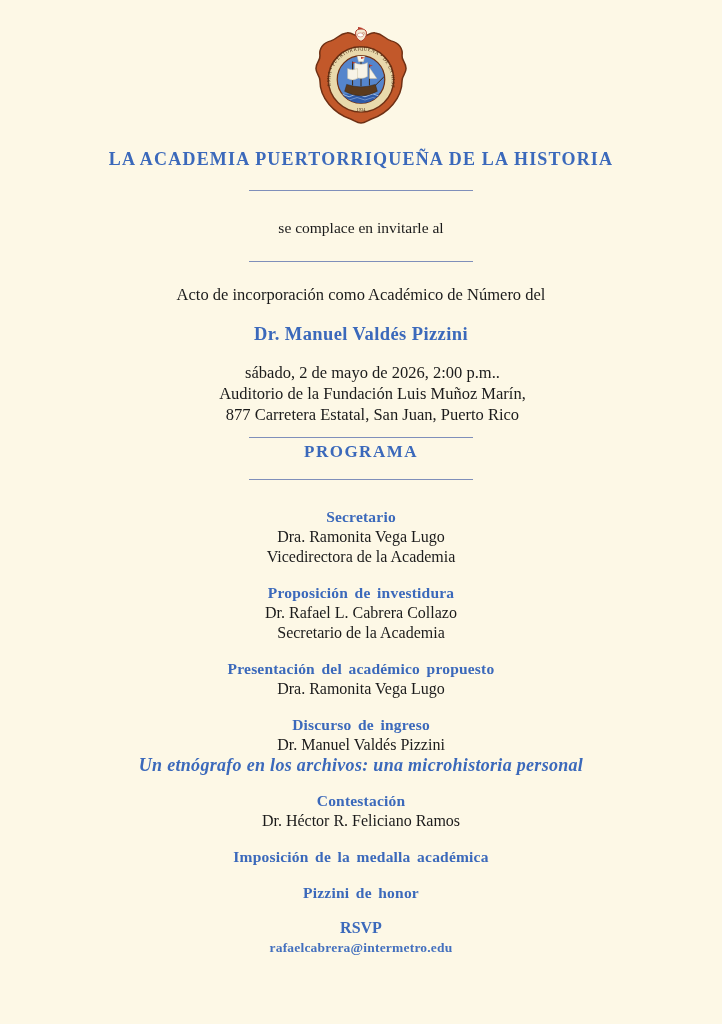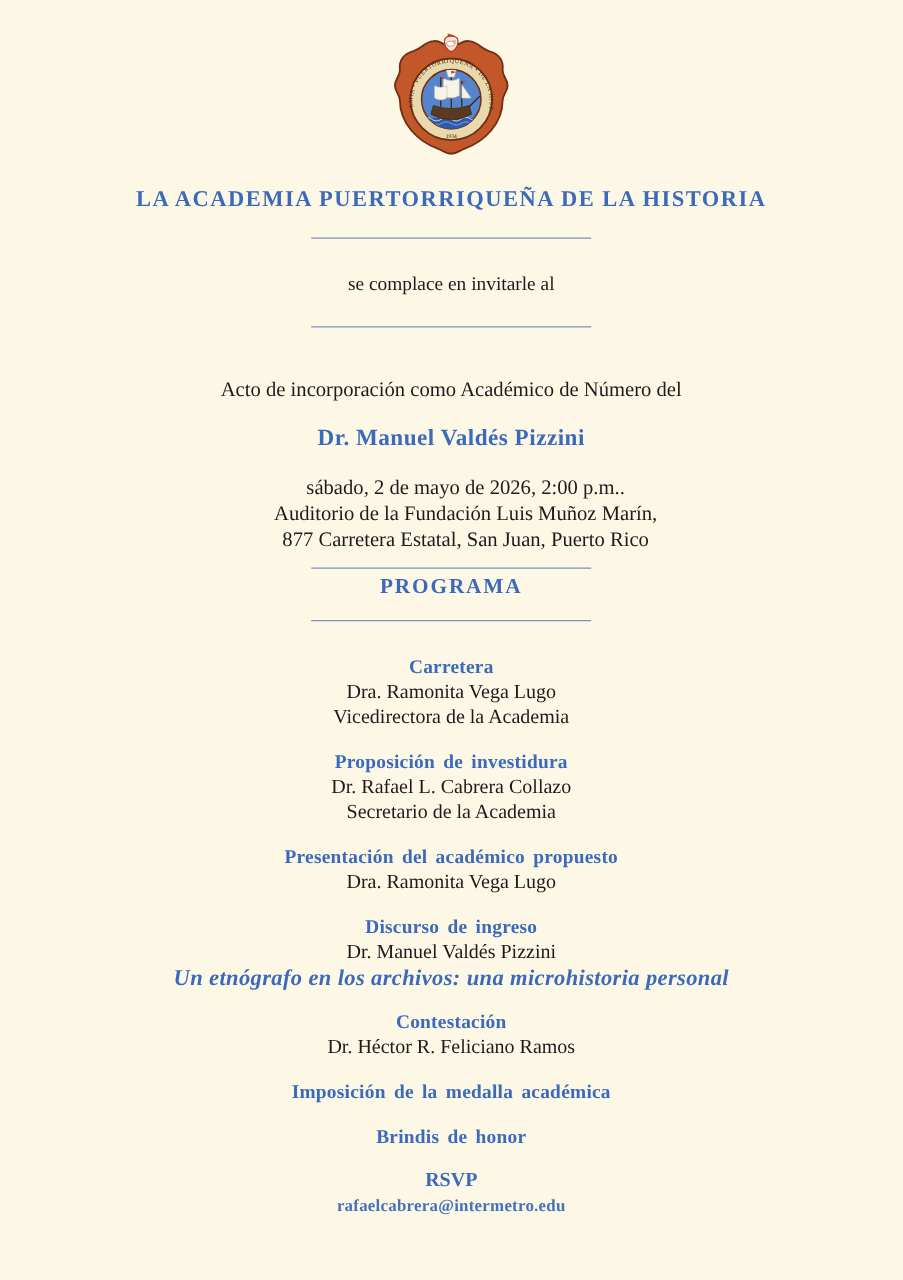--- a/index.html
+++ b/index.html
@@ -30,21 +30,21 @@
   .divider {
     width: 224px; margin-left: auto; margin-right: auto;
     border-top: 1.6px solid var(--divider);
     height: 0;
   }
   .d1 { margin-top: 20px; }
   .d2 { margin-top: 24px; }
   .d3 { margin-top: 12px; }
   .d4 { margin-top: 17px; }
   .invite-line { margin-top: 28px; font-size: 15.5px; }
-  .act-line { margin-top: 40px; font-size: 16.5px; }
+  .act-line { margin-top: 23px; font-size: 16.5px; }
   .honoree {
     margin-top: 19px; font-size: 18.5px; font-weight: bold;
     color: var(--blue); letter-spacing: 0.4px;
   }
   .event-details { margin-top: 17px; font-size: 16.5px; line-height: 21px; padding-left: 23px; }
   .program-title {
     margin-top: 4px; font-size: 17px; font-weight: bold;
     color: var(--blue); letter-spacing: 1.5px;
   }
   .program-list { margin-top: 27px; }
@@ -135,21 +135,21 @@
     <div>Auditorio de la Fundación Luis Muñoz Marín,</div>
     <div>877 Carretera Estatal, San Juan, Puerto Rico</div>
   </div>
 
   <div class="divider d3"></div>
   <div class="program-title">PROGRAMA</div>
   <div class="divider d4"></div>
 
   <div class="program-list">
     <div class="program-item">
-      <div class="program-heading">Carretera</div>
+      <div class="program-heading">Secretario</div>
       <div class="program-lines">
           <div class="program-line">Dra. Ramonita Vega Lugo</div>
           <div class="program-line">Vicedirectora de la Academia</div>
         </div>
     </div>
 
     <div class="program-item">
       <div class="program-heading">Proposición de investidura</div>
       <div class="program-lines">
           <div class="program-line">Dr. Rafael L. Cabrera Collazo</div>
@@ -178,21 +178,21 @@
           <div class="program-line">Dr. Héctor R. Feliciano Ramos</div>
         </div>
     </div>
 
     <div class="program-item">
       <div class="program-heading">Imposición de la medalla académica</div>
       <div class="program-lines"></div>
     </div>
 
     <div class="program-item">
-      <div class="program-heading">Brindis de honor</div>
+      <div class="program-heading">Pizzini de honor</div>
       <div class="program-lines"></div>
     </div>
   </div>
 
   <div class="rsvp-label">RSVP</div>
   <div class="rsvp-email">rafaelcabrera@intermetro.edu</div>
 
 </div>
 
 </body></html>

